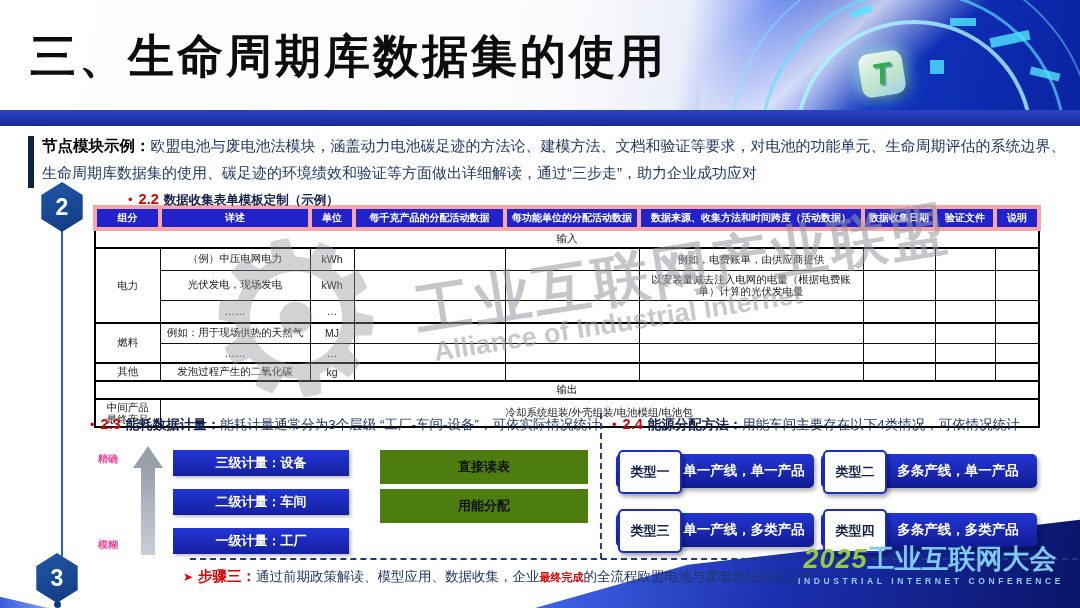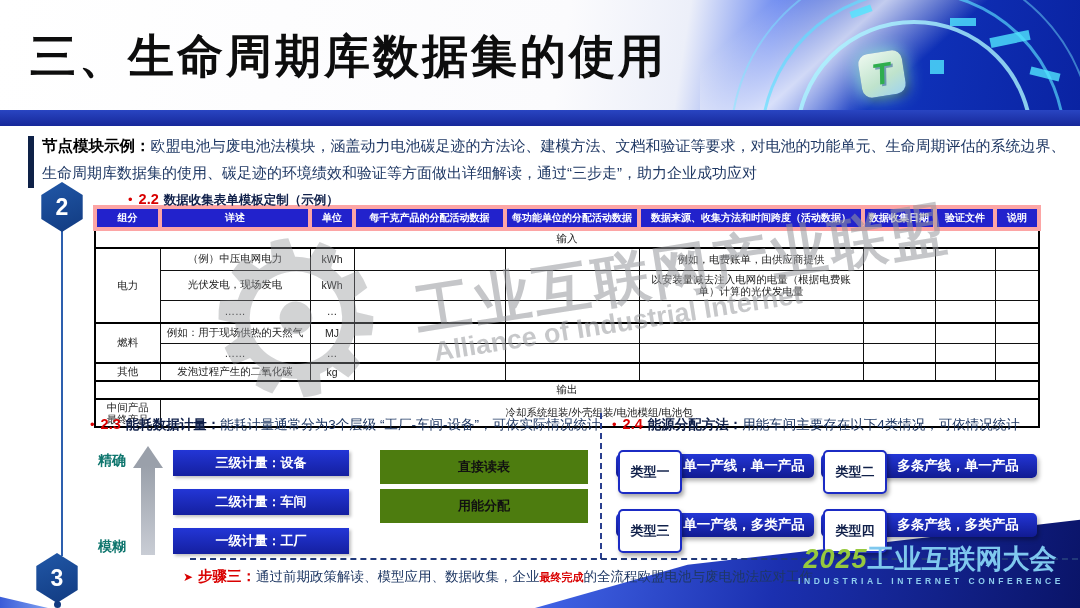--- a/index.html
+++ b/index.html
@@ -71,40 +71,40 @@
   .smallcell { font-size:9.5px; line-height:1.15; }
   
   .wm { position:absolute; pointer-events:none; z-index:5; }
   .wm-gear { left:200px; top:212px; font-size:215px; line-height:1; color:#909296; opacity:.40;
     transform:rotate(-12deg); font-family:"DejaVu Sans",sans-serif; }
   .wm-cn { left:412px; top:232px; font-size:57px; font-weight:900; color:#97999d; opacity:.55;
     transform:rotate(-9deg); letter-spacing:3px; white-space:nowrap; }
   .wm-en { left:432px; top:308px; font-size:27px; font-weight:700; color:#9a9ca0; opacity:.55;
     transform:rotate(-9deg); white-space:nowrap; }
   
-  .acc-label { position:absolute; font-size:14px; font-weight:700; color:#0f766e; z-index:3; }
+  .acc-label { position:absolute; font-size:10px; font-weight:700; color:#ec4899; z-index:3; }
   .up-shaft { position:absolute; left:141px; top:466px; width:14px; height:89px;
     background:linear-gradient(180deg,#9aa0aa,#c9cdd5); z-index:2; }
   .up-head { position:absolute; left:133px; top:446px; width:0; height:0; z-index:2;
     border-left:15px solid transparent; border-right:15px solid transparent; border-bottom:22px solid #9aa0aa; }
   .lv-blue { position:absolute; left:173px; width:176px; height:26px;
     background:linear-gradient(180deg,#2336d6,#141fa0); color:#fff; font-weight:700; font-size:13px;
     display:flex; align-items:center; justify-content:center; z-index:2; box-shadow:2px 2px 3px rgba(0,0,0,.25); }
   .lv-gray { position:absolute; left:380px; width:208px; height:34px; background:#4d7c0f;
     color:#111; font-weight:700; font-size:13px; display:flex; align-items:center; justify-content:center; z-index:2; }
   
   .vdash { position:absolute; left:600px; top:413px; height:146px; border-left:2px dashed #2a3f8f; z-index:2; }
   .hdash { position:absolute; left:190px; top:558px; width:888px; border-top:2px dashed #223a7a; z-index:3; }
   
   .tp { position:absolute; height:44px; z-index:4; }
   .tp1 { left:616px; top:450px; width:198px; }
   .tp2 { left:821px; top:450px; width:216px; }
   .tp3 { left:616px; top:509px; width:198px; }
   .tp4 { left:821px; top:509px; width:216px; }
-  .tp-box { position:absolute; left:0; right:0; top:4px; height:24px; border-radius:5px;
+  .tp-box { position:absolute; left:0; right:0; top:4px; height:34px; border-radius:5px;
     background:linear-gradient(180deg,#2336d6,#111b92); color:#fff; font-weight:700; font-size:13.5px;
     display:flex; align-items:center; justify-content:center; padding-left:58px;
     box-shadow:2px 3px 4px rgba(0,0,0,.3); white-space:nowrap; }
   .tp-tab { position:absolute; left:2px; top:0; width:60px; height:40px; background:#fff;
     border:2px solid #1b2bc4; border-radius:5px; color:#10204a; font-weight:700; font-size:13px;
     display:flex; align-items:center; justify-content:center; box-shadow:2px 3px 4px rgba(0,0,0,.35); z-index:1; }
   
   .wedge { position:absolute; right:0; bottom:0; width:545px; height:90px; z-index:2;
     background:linear-gradient(102deg,#4468ea 0%,#1b30b0 45%,#0a1468 100%);
     clip-path:polygon(0 100%,28% 52%,100% 2%,100% 100%); }

